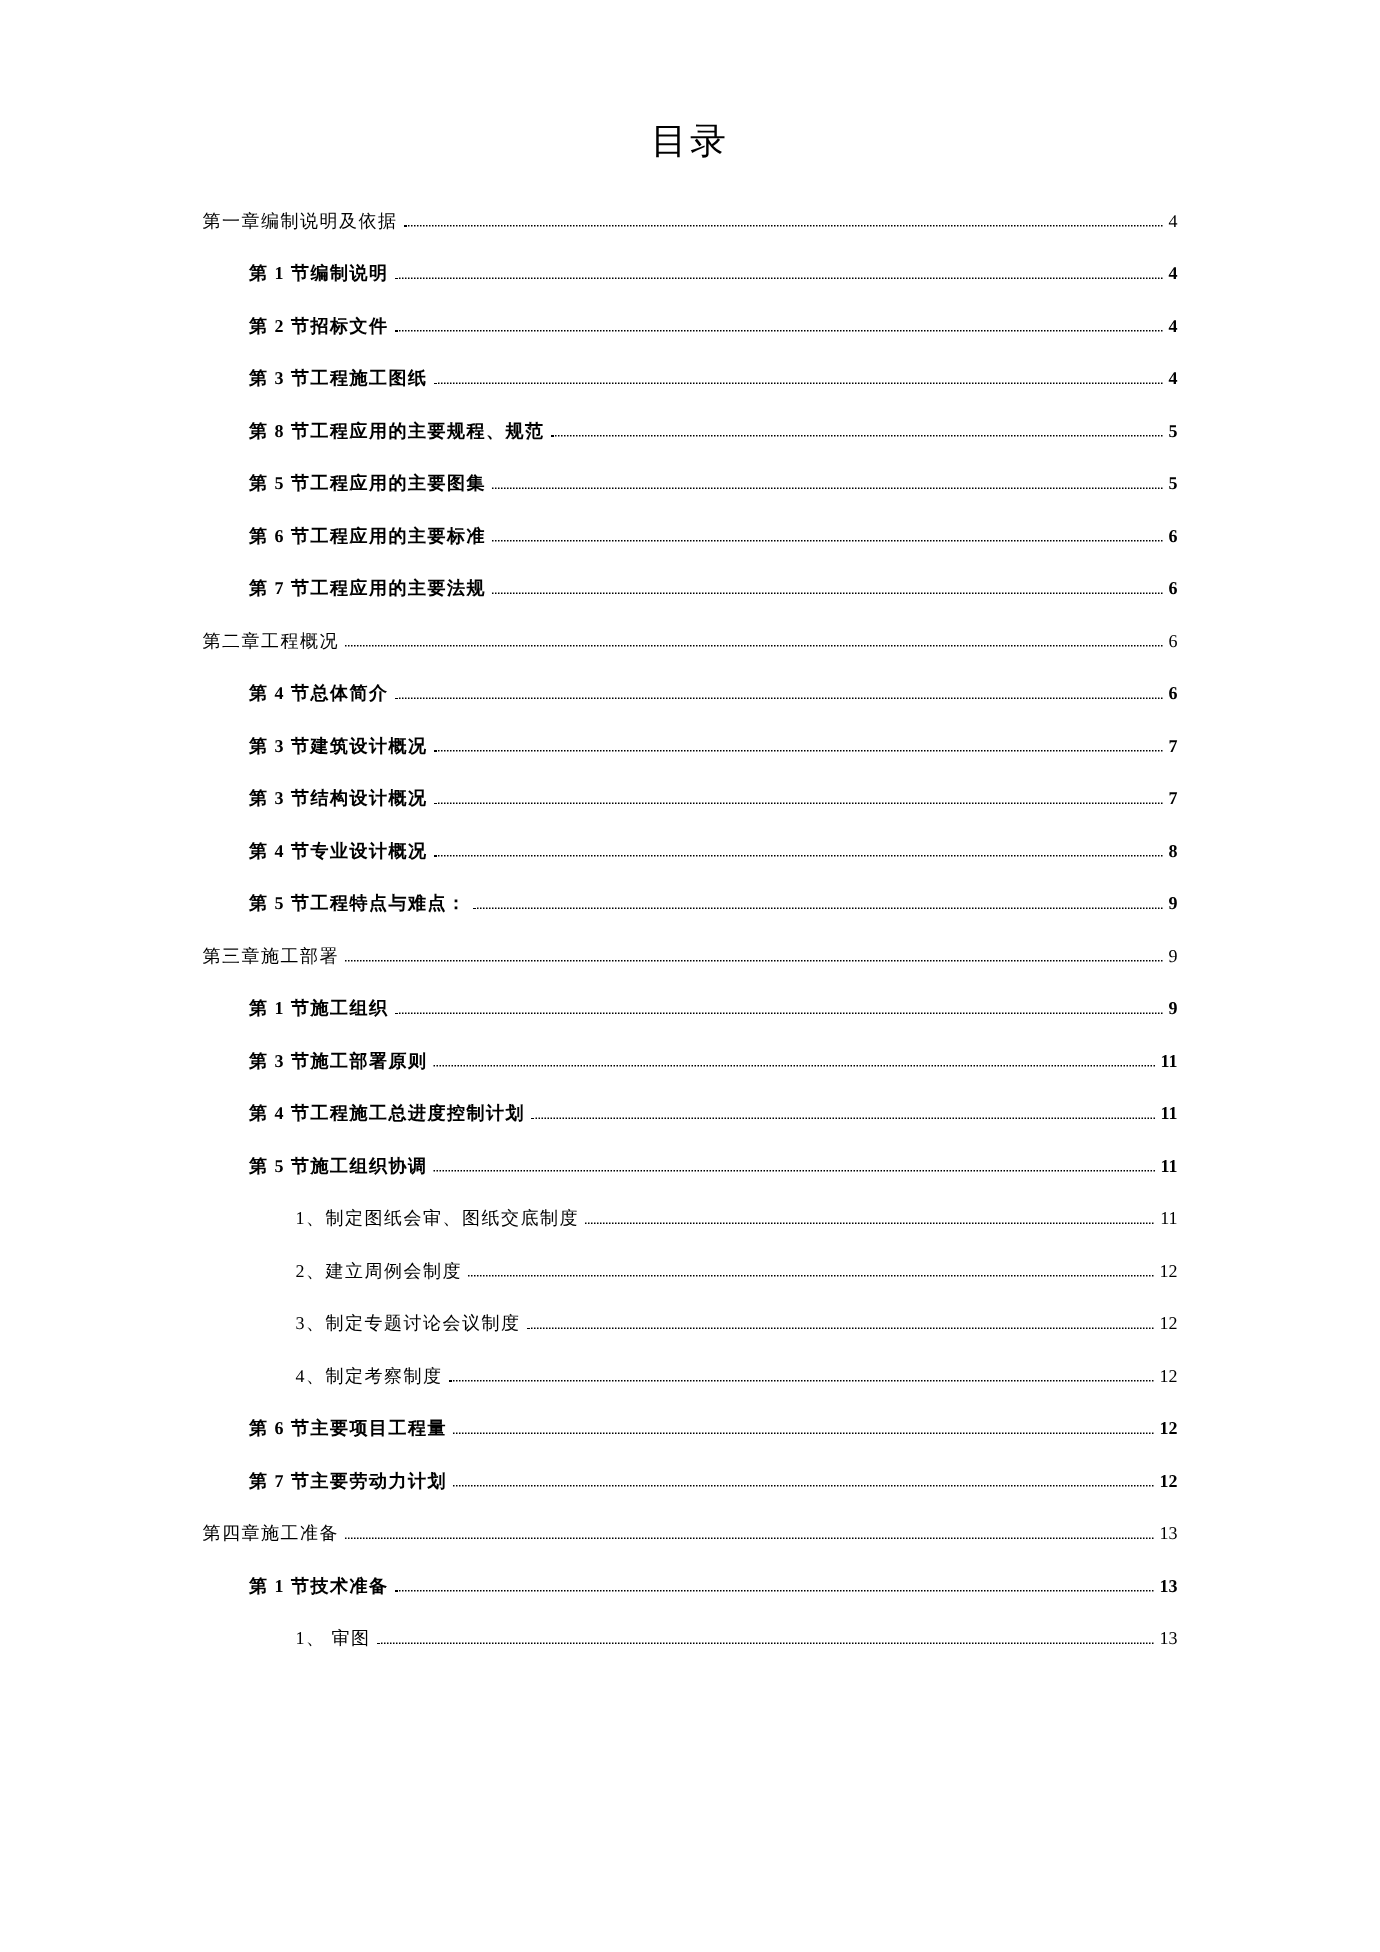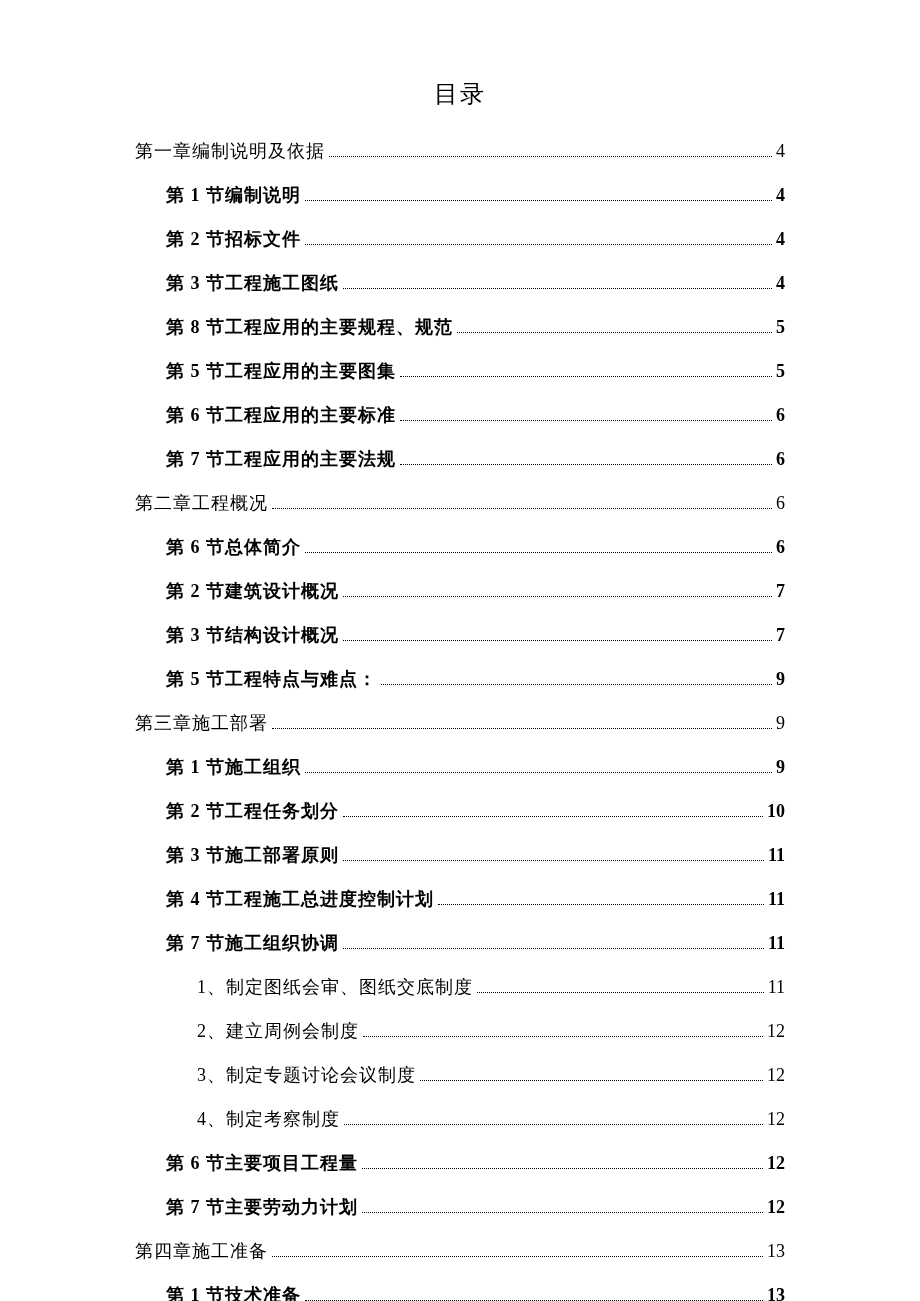--- a/index.html
+++ b/index.html
@@ -20,21 +20,21 @@
       font-weight: normal;
       margin-bottom: 28px;
       letter-spacing: 2px;
       font-family: "SimSun", "宋体", serif;
     }
     .toc {
     }
     .toc-row {
       display: flex;
       align-items: baseline;
-      font-size: 18px;
+      font-size: 12px;
       line-height: 1.5;
       margin-bottom: 17px;
       color: #000;
     }
     .toc-row.level-0 {
       padding-left: 0;
     }
     .toc-row.level-1 {
       padding-left: 31px;
       font-weight: bold;
@@ -102,66 +102,66 @@
       <span class="toc-label">第 7 节工程应用的主要法规</span>
       <span class="toc-dots"></span>
       <span class="toc-page">6</span>
     </div>
     <div class="toc-row level-0">
       <span class="toc-label">第二章工程概况</span>
       <span class="toc-dots"></span>
       <span class="toc-page">6</span>
     </div>
     <div class="toc-row level-1">
-      <span class="toc-label">第 6 节总体简介</span>
-      <span class="toc-dots"></span>
-      <span class="toc-page">6</span>
-    </div>
-    <div class="toc-row level-1">
-      <span class="toc-label">第 2 节建筑设计概况</span>
+      <span class="toc-label">第 4 节总体简介</span>
+      <span class="toc-dots"></span>
+      <span class="toc-page">6</span>
+    </div>
+    <div class="toc-row level-1">
+      <span class="toc-label">第 3 节建筑设计概况</span>
       <span class="toc-dots"></span>
       <span class="toc-page">7</span>
     </div>
     <div class="toc-row level-1">
       <span class="toc-label">第 3 节结构设计概况</span>
       <span class="toc-dots"></span>
       <span class="toc-page">7</span>
     </div>
     <div class="toc-row level-1">
+      <span class="toc-label">第 4 节专业设计概况</span>
+      <span class="toc-dots"></span>
+      <span class="toc-page">8</span>
+    </div>
+    <div class="toc-row level-1">
       <span class="toc-label">第 5 节工程特点与难点：</span>
       <span class="toc-dots"></span>
       <span class="toc-page">9</span>
     </div>
     <div class="toc-row level-0">
       <span class="toc-label">第三章施工部署</span>
       <span class="toc-dots"></span>
       <span class="toc-page">9</span>
     </div>
     <div class="toc-row level-1">
       <span class="toc-label">第 1 节施工组织</span>
       <span class="toc-dots"></span>
       <span class="toc-page">9</span>
     </div>
     <div class="toc-row level-1">
-      <span class="toc-label">第 2 节工程任务划分</span>
-      <span class="toc-dots"></span>
-      <span class="toc-page">10</span>
-    </div>
-    <div class="toc-row level-1">
       <span class="toc-label">第 3 节施工部署原则</span>
       <span class="toc-dots"></span>
       <span class="toc-page">11</span>
     </div>
     <div class="toc-row level-1">
       <span class="toc-label">第 4 节工程施工总进度控制计划</span>
       <span class="toc-dots"></span>
       <span class="toc-page">11</span>
     </div>
     <div class="toc-row level-1">
-      <span class="toc-label">第 7 节施工组织协调</span>
+      <span class="toc-label">第 5 节施工组织协调</span>
       <span class="toc-dots"></span>
       <span class="toc-page">11</span>
     </div>
     <div class="toc-row level-2">
       <span class="toc-label">1、制定图纸会审、图纸交底制度</span>
       <span class="toc-dots"></span>
       <span class="toc-page">11</span>
     </div>
     <div class="toc-row level-2">
       <span class="toc-label">2、建立周例会制度</span>

